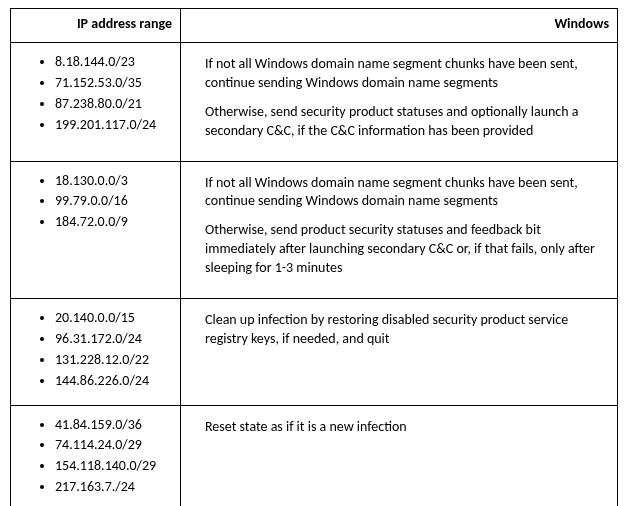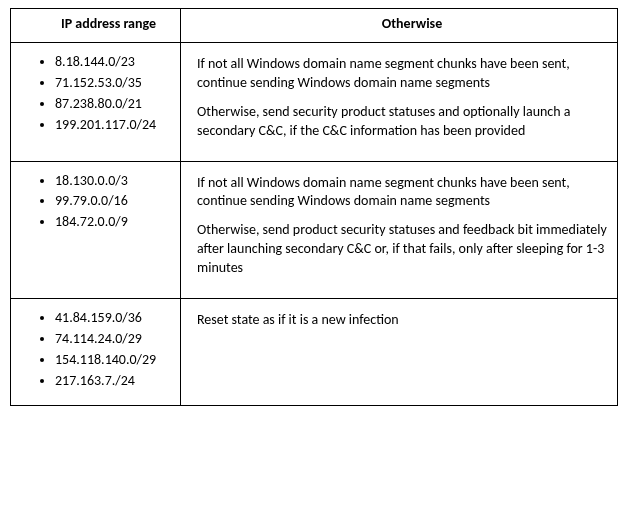--- a/index.html
+++ b/index.html
@@ -21,21 +21,21 @@
     table-layout: fixed;
   }
   table.doc-table th,
   table.doc-table td {
     border: 1px solid #000;
     vertical-align: top;
     padding: 6px 8px 10px 8px;
   }
   table.doc-table th {
     font-weight: 700;
-    text-align: center;
+    text-align: right;
     background: #ffffff;
     padding-left: 34px;
   }
   th.col-ip {
     width: 160px;
     text-align: left;
   }
   th.col-behavior {
     text-align: center;
   }
@@ -43,37 +43,37 @@
     margin: 4px 0 4px 0;
     padding-left: 26px;
     list-style-type: disc;
   }
   ul.ip-list li {
     margin: 2px 10px;
     line-height: 1.35;
     white-space: nowrap;
   }
   .behavior p {
-    margin: 6px 0 10px 8px;
+    margin: 6px 0 10px 16px;
     line-height: 1.35;
   }
 </style>
 </head>
 <body>
 
 <div class="page">
   <table class="doc-table">
     <colgroup>
       <col style="width:170px">
       <col>
     </colgroup>
     <thead>
       <tr>
         <th class="col-ip">IP address range</th>
-        <th class="col-behavior">Otherwise</th>
+        <th class="col-behavior">Windows</th>
       </tr>
     </thead>
     <tbody>
 
       <tr>
         <td>
           <ul class="ip-list">
             <li>8.18.144.0/23</li>
             <li>71.152.53.0/35</li>
             <li>87.238.80.0/21</li>
@@ -93,20 +93,33 @@
             <li>99.79.0.0/16</li>
             <li>184.72.0.0/9</li>
           </ul>
         </td>
         <td class="behavior">
           <p>If not all Windows domain name segment chunks have been sent, continue sending Windows domain name segments</p>
           <p>Otherwise, send product security statuses and feedback bit immediately after launching secondary C&amp;C or, if that fails, only after sleeping for 1-3 minutes</p>
         </td>
       </tr>
 
+      <tr>
+        <td>
+          <ul class="ip-list">
+            <li>20.140.0.0/15</li>
+            <li>96.31.172.0/24</li>
+            <li>131.228.12.0/22</li>
+            <li>144.86.226.0/24</li>
+          </ul>
+        </td>
+        <td class="behavior">
+          <p>Clean up infection by restoring disabled security product service registry keys, if needed, and quit</p>
+        </td>
+      </tr>
 
       <tr>
         <td>
           <ul class="ip-list">
             <li>41.84.159.0/36</li>
             <li>74.114.24.0/29</li>
             <li>154.118.140.0/29</li>
             <li>217.163.7./24</li>
           </ul>
         </td>

